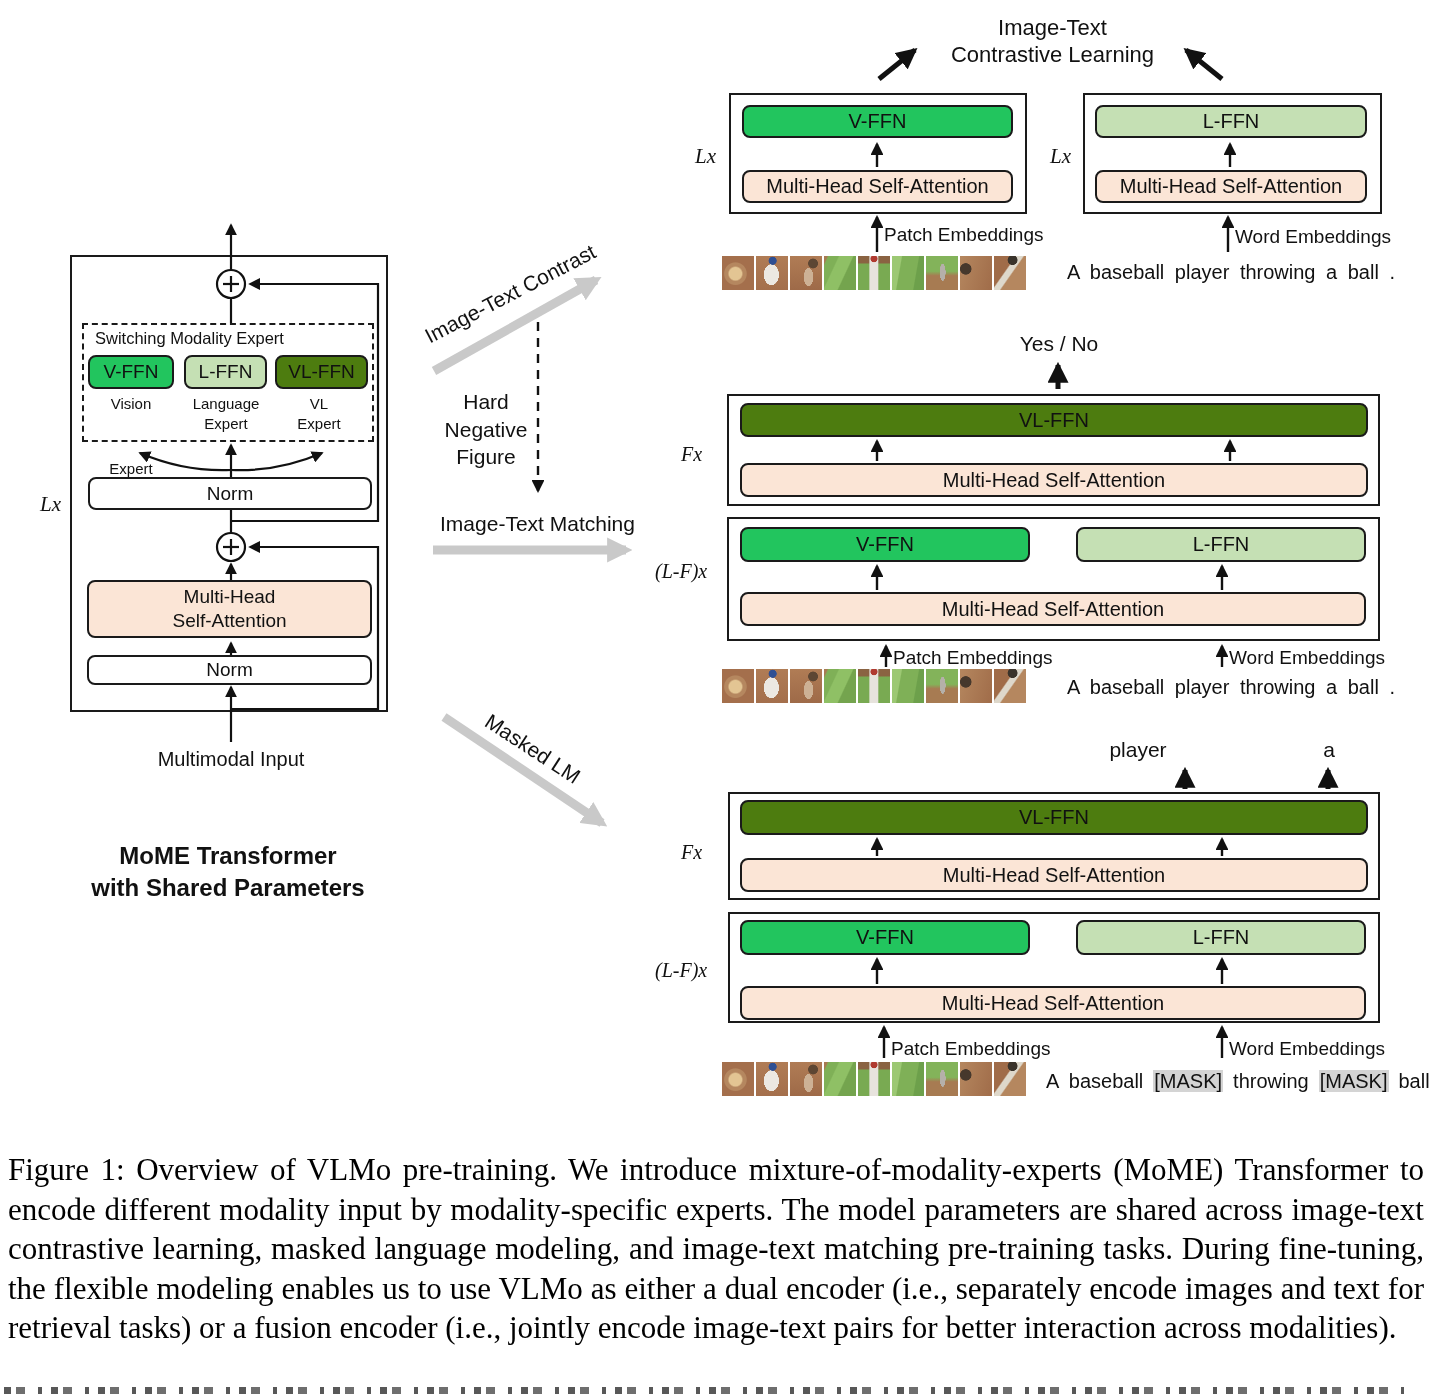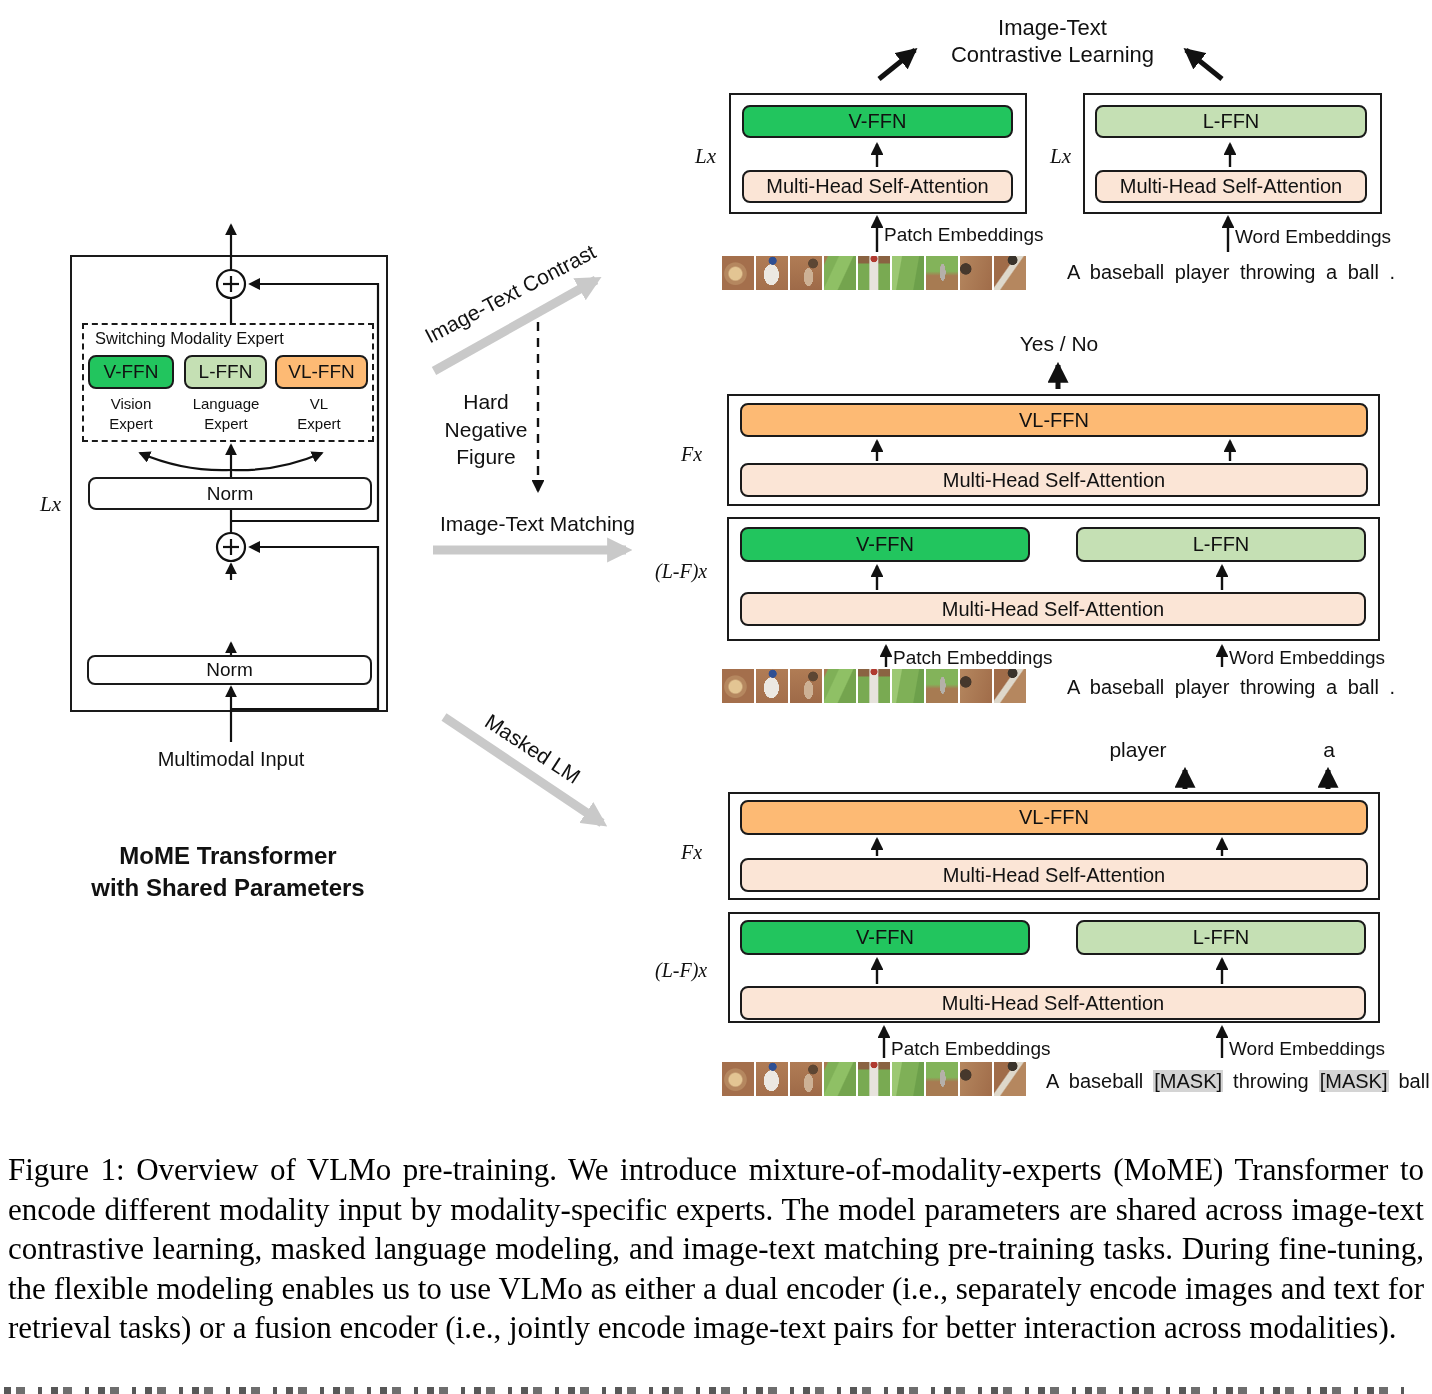--- a/index.html
+++ b/index.html
@@ -3,21 +3,21 @@
 <meta charset="utf-8">
 <style>
   html,body{margin:0;padding:0;background:#fff;}
   .page{position:relative;width:1432px;height:1394px;background:#fff;overflow:hidden;
         font-family:"Liberation Sans",sans-serif;color:#111;}
   svg.wires{position:absolute;left:0;top:0;z-index:6;pointer-events:none;}
   .frame{position:absolute;border:2px solid #1a1a1a;background:#fff;box-sizing:border-box;}
   .dashedframe{position:absolute;border:2px dashed #1a1a1a;box-sizing:border-box;background:#fff;}
   .bar{position:absolute;border:2px solid #1a1a1a;border-radius:8px;box-sizing:border-box;
        display:flex;align-items:center;justify-content:center;font-size:20px;}
-  .blue{background:#22c55e}.green{background:#c5e0b4}.yellow{background:#fdba74}
+  .blue{background:#22c55e}.green{background:#c5e0b4}.yellow{background:#4d7c0f}
   .peach{background:#fbe5d6}.white{background:#fff}
   .lbl{position:absolute;font-size:19px;white-space:nowrap;line-height:1.15;}
   .ctr{text-align:center;display:flex;flex-direction:column;align-items:center;justify-content:center;}
   .ital{font-family:"Liberation Serif",serif;font-style:italic;font-size:21px;}
   .big{font-size:21px;} .bold{font-weight:bold;}
   .sentence{word-spacing:5px;font-size:20px;}
   .masked span{margin-right:10px;} .masked span:last-child{margin-right:0;}
   .mask-token{background:#d4d4d4;padding:0 1px;}
   .strip{position:absolute;display:flex;gap:2px;z-index:2;}
   .tile{width:32px;height:34px;}
@@ -55,34 +55,38 @@
 <div class="page">
 
   <div class="frame" style="left:70px;top:255px;width:318px;height:457px;"></div>
   <div class="dashedframe" style="left:82px;top:323px;width:292px;height:119px;"></div>
   <div class="lbl" style="left:95px;top:329px;font-size:16.5px;">Switching Modality Expert</div>
 
   <div class="bar blue" style="left:88px;top:355px;width:86px;height:34px;font-size:19px;">V-FFN</div>
   <div class="bar green" style="left:184px;top:355px;width:83px;height:34px;font-size:19px;">L-FFN</div>
   <div class="bar yellow" style="left:275px;top:355px;width:93px;height:34px;font-size:19px;">VL-FFN</div>
 
-  <div class="lbl ctr" style="left:96px;top:394px;width:70px;font-size:15px;line-height:20px;">
+  <div class="lbl ctr" style="left:96px;top:394px;width:70px;font-size:15px;line-height:20px;gap:45px;">
     <span>Vision</span>
     <span>Expert</span>
   </div>
   <div class="lbl ctr" style="left:176px;top:394px;width:100px;font-size:15px;line-height:20px;">
     <span>Language</span>
     <span>Expert</span>
   </div>
   <div class="lbl ctr" style="left:286px;top:394px;width:66px;font-size:15px;line-height:20px;">
     <span>VL</span>
     <span>Expert</span>
   </div>
 
   <div class="bar white" style="left:88px;top:477px;width:284px;height:33px;font-size:19px;">Norm</div>
+  <div class="bar peach ctr" style="left:87px;top:580px;width:285px;height:58px;font-size:19px;line-height:24px;">
+    <span>Multi-Head</span>
+    <span>Self-Attention</span>
+  </div>
   <div class="bar white" style="left:87px;top:655px;width:285px;height:30px;font-size:19px;">Norm</div>
 
   <div class="lbl ital" style="left:40px;top:492px;">Lx</div>
   <div class="lbl ctr" style="left:131px;top:748px;width:200px;font-size:20px;">Multimodal Input</div>
   <div class="lbl ctr bold" style="left:58px;top:840px;width:340px;font-size:24px;line-height:32px;">
     <span>MoME Transformer</span>
     <span>with Shared Parameters</span>
   </div>
 
   <div class="lbl ctr big rot-neg" style="left:398px;top:282px;width:225px;">Image-Text Contrast</div>

